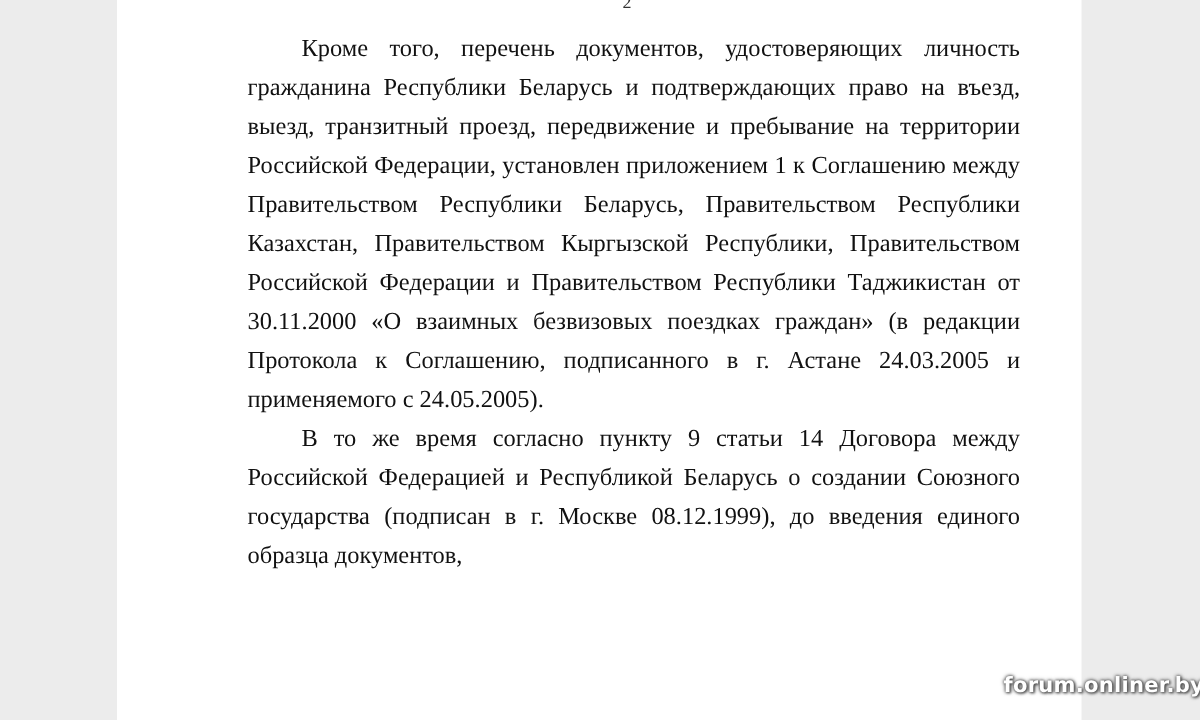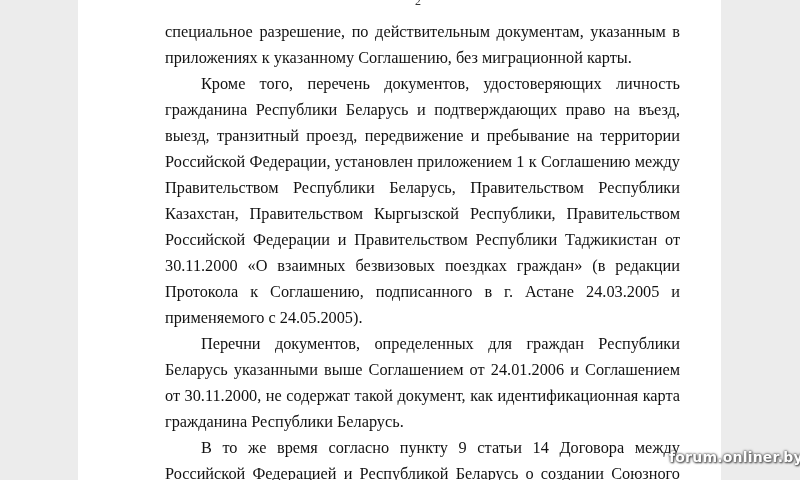--- a/index.html
+++ b/index.html
@@ -64,20 +64,18 @@
       white-space: nowrap;
     }
   </style>
 </head>
 <body>
 
 <div class="viewport">
   <div class="page">
     <div class="page-number">2</div>
     <div class="body-text">
-      <p class="para">специальное разрешение, по действительным документам, указанным в приложениях к указанному Соглашению, без миграционной карты.</p>
       <p class="para indent">Кроме того, перечень документов, удостоверяющих личность гражданина Республики Беларусь и подтверждающих право на въезд, выезд, транзитный проезд, передвижение и пребывание на территории Российской Федерации, установлен приложением 1 к Соглашению между Правительством Республики Беларусь, Правительством Республики Казахстан, Правительством Кыргызской Республики, Правительством Российской Федерации и Правительством Республики Таджикистан от 30.11.2000 «О взаимных безвизовых поездках граждан» (в редакции Протокола к Соглашению, подписанного в г. Астане 24.03.2005 и применяемого с 24.05.2005).</p>
-      <p class="para indent">Перечни документов, определенных для граждан Республики Беларусь указанными выше Соглашением от 24.01.2006 и Соглашением от 30.11.2000, не содержат такой документ, как идентификационная карта гражданина Республики Беларусь.</p>
       <p class="para indent">В то же время согласно пункту 9 статьи 14 Договора между Российской Федерацией и Республикой Беларусь о создании Союзного государства (подписан в г. Москве 08.12.1999), до введения единого образца документов,</p>
     </div>
   </div>
   <div class="watermark">forum.onliner.by</div>
 </div>
 
 </body></html>

